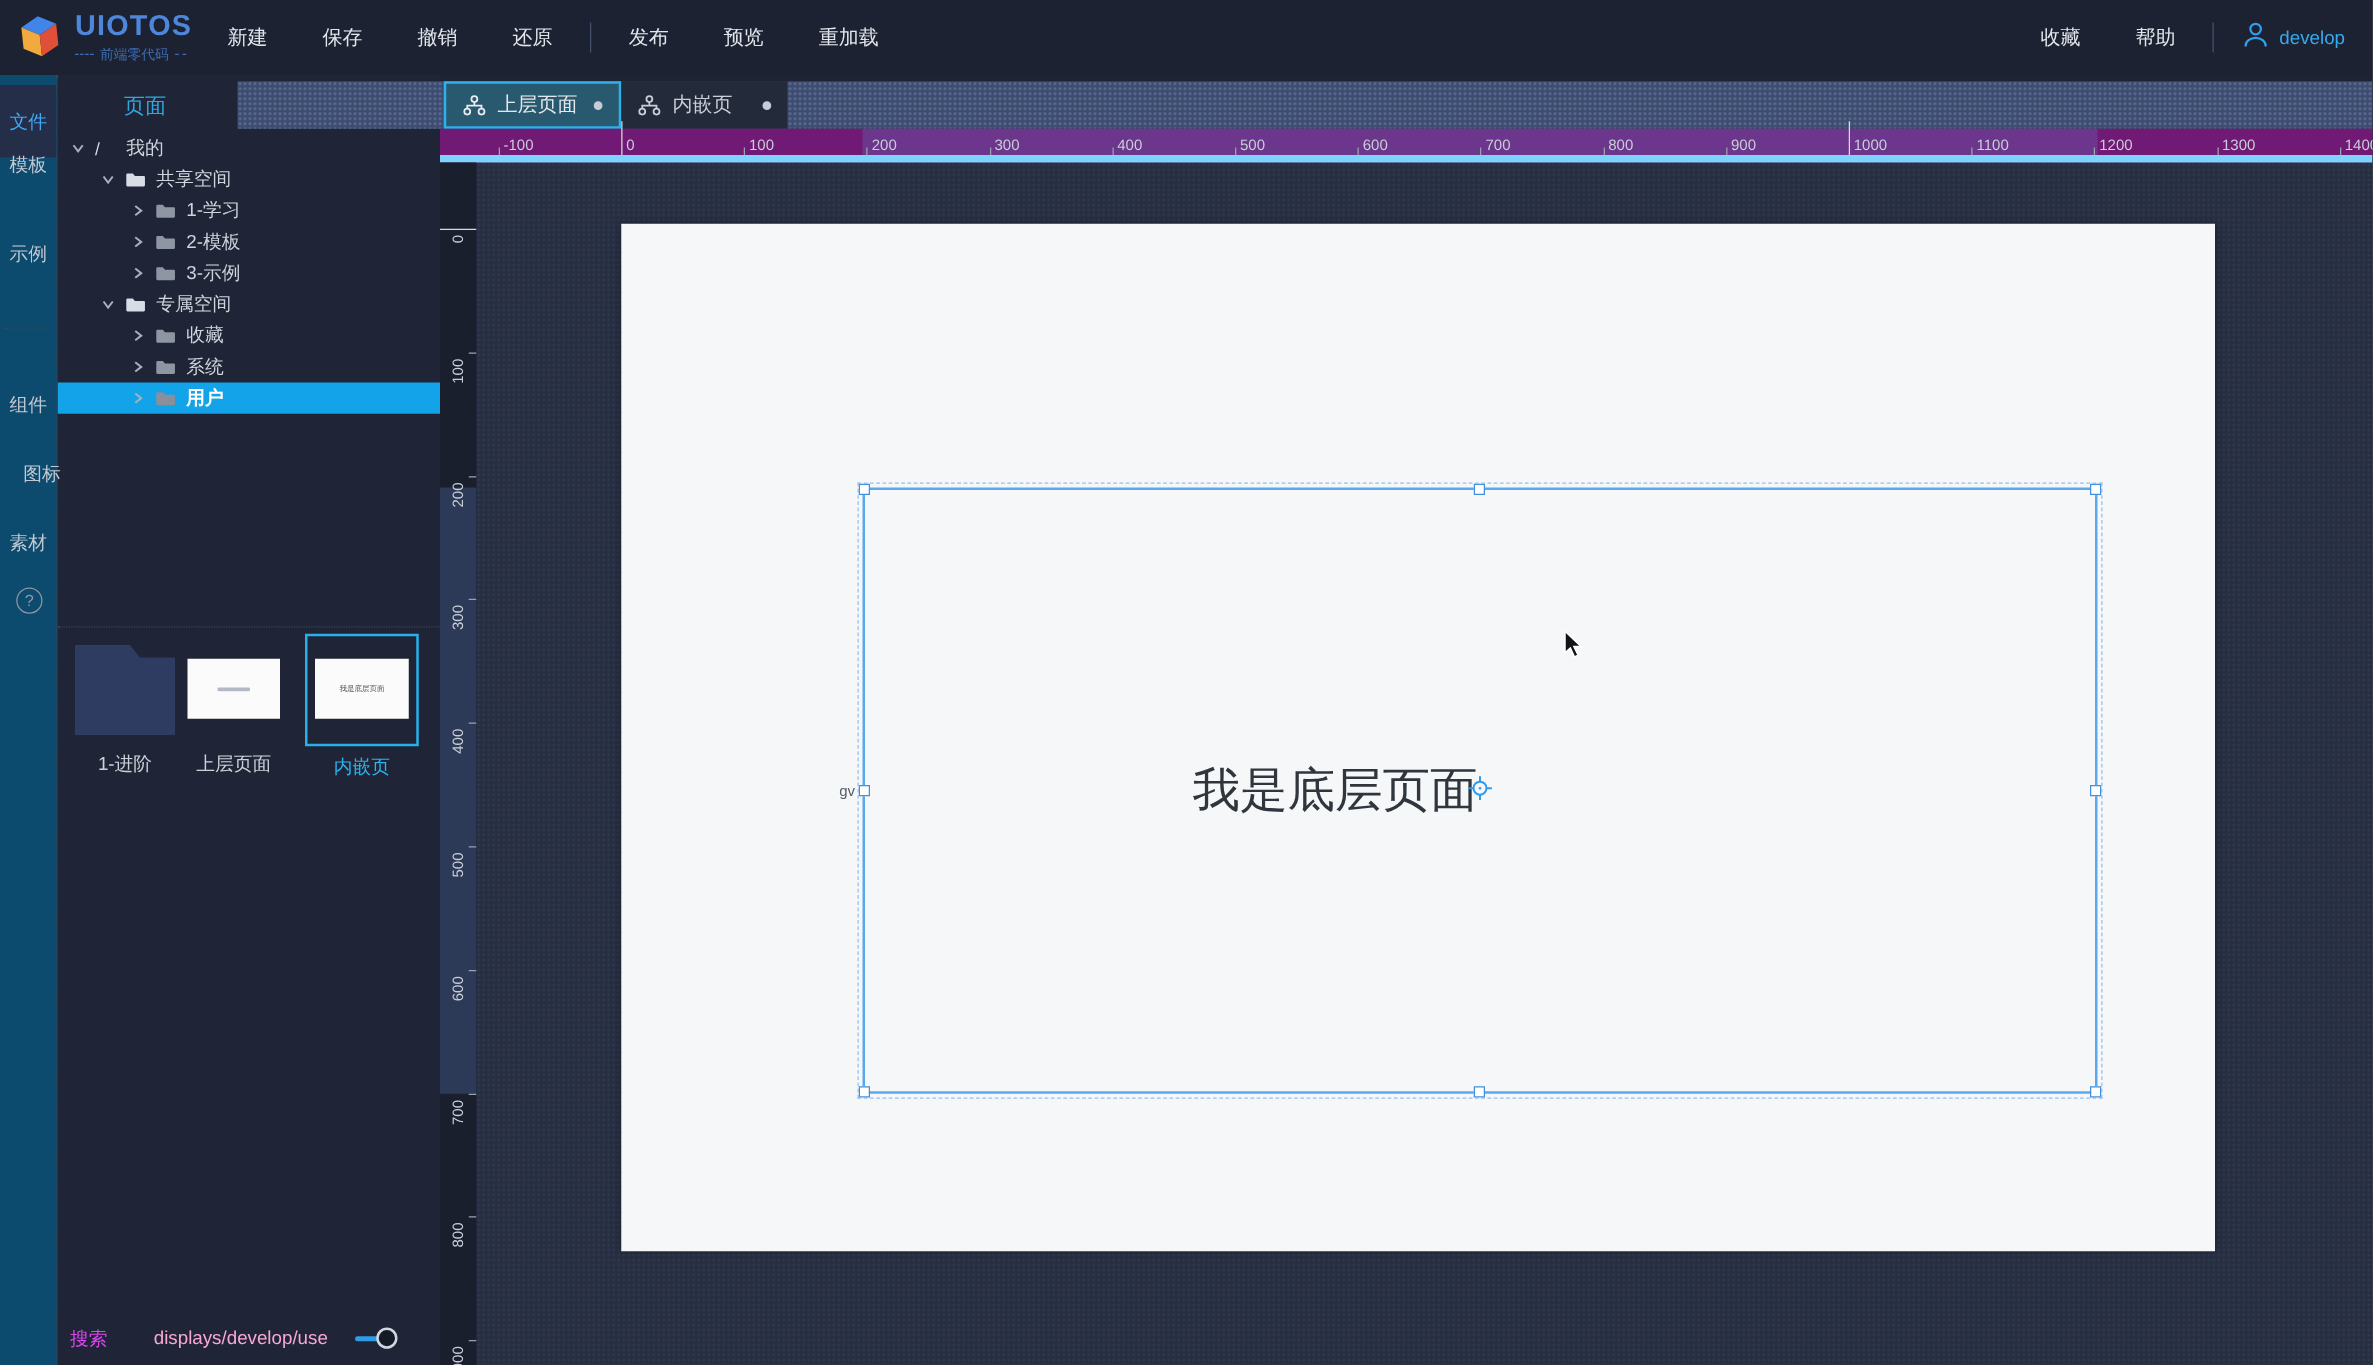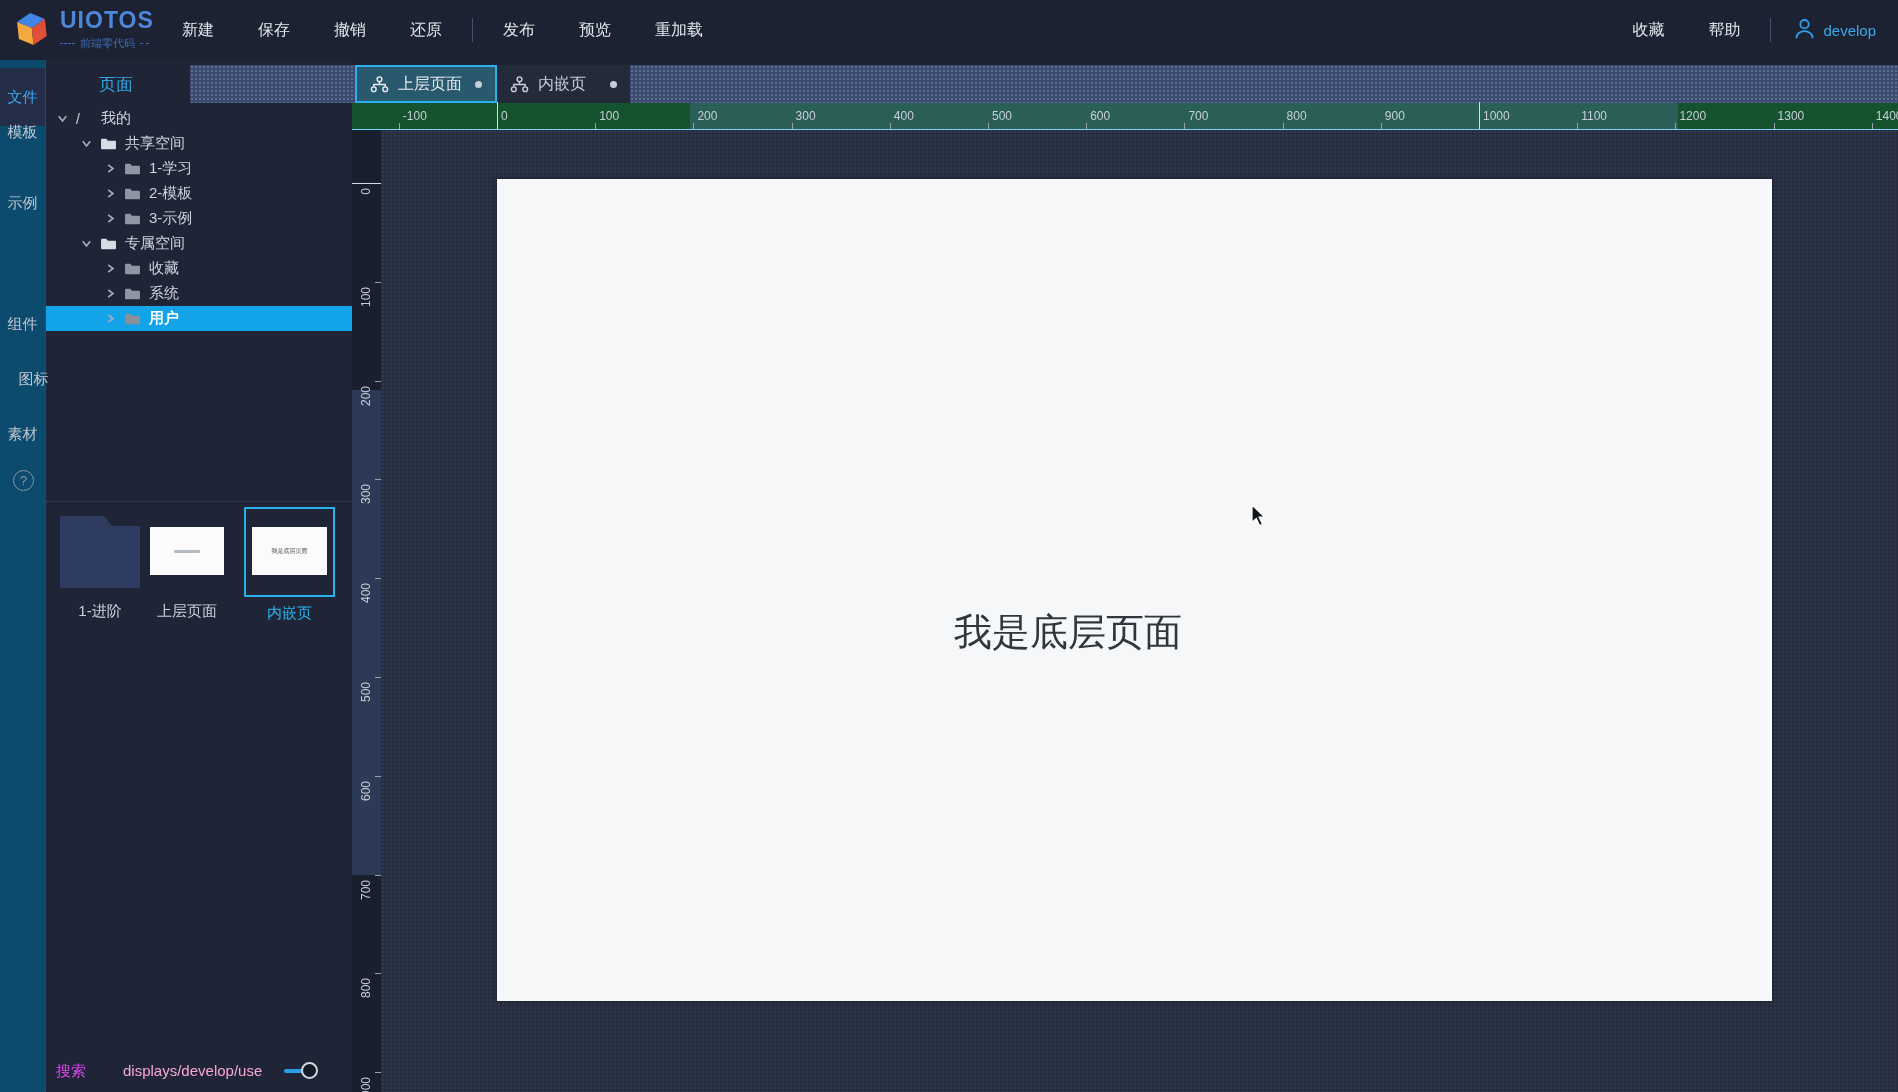--- a/index.html
+++ b/index.html
@@ -81,22 +81,22 @@
   .tab { position:absolute; top:0; height:38px; display:flex; align-items:center; gap:9px; padding:0 13px;
     font-size:16px; color:#c9ced8; background:#232a3a; cursor:default; }
   .tab0 { left:165px; width:142px; }
   .tab1 { left:307px; width:133px; }
   .tab.sel { background:#29596f; border:2px solid #2cb1ed; color:#e4e8ee; }
   .tab svg { stroke:#c9ced8; }
   .tab.sel svg { stroke:#e8ecf1; }
   .tab .dot { width:7px; height:7px; border-radius:50%; background:#c7ccd6; margin-left:auto; flex:none; }
   .tl { white-space:nowrap; }
 
-  .hruler { position:absolute; left:352px; top:103px; right:0; height:27px; background:#14532d;
-    border-bottom:1px solid #7dd3fc; z-index:13; }
+  .hruler { position:absolute; left:352px; top:103px; right:0; height:27px; background:#701a75;
+    border-bottom:6px solid #7dd3fc; z-index:13; }
   .hband { position:absolute; left:338px; width:988px; top:0; bottom:0; background:rgba(98,128,198,0.28); }
   .htick { position:absolute; bottom:0; width:1px; height:6px; background:#9aa2b0; }
   .htick.tall { height:27px; background:#d6dbe2; }
   .hlabel { position:absolute; top:6px; font-size:12px; color:#c9ced8; }
   .vruler { position:absolute; left:352px; top:130px; width:29px; bottom:0; background:#191f2d; z-index:13; }
   .vband { position:absolute; top:260px; height:485px; left:0; right:0; background:rgba(98,128,198,0.28); }
   .vtick { position:absolute; right:0; height:1px; width:6px; background:#9aa2b0; }
   .vtick.tall { width:29px; background:#d6dbe2; }
   .vlabel { position:absolute; left:7px; font-size:12px; color:#c9ced8;
     writing-mode:vertical-rl; transform:rotate(180deg); }
@@ -411,20 +411,38 @@
         <div class="vlabel" style="top: 848.4px;">800</div>
         <div class="vtick" style="top: 942.2px;"></div>
         <div class="vlabel" style="top: 947.2px;">900</div>
       </div>
   </div>
 
   <div class="page">
     <div class="page-text">我是底层页面</div>
   </div>
 
+  <div class="selection">
+    <span class="h tl"></span>
+    <span class="h tm"></span>
+    <span class="h tr"></span>
+    <span class="h ml"></span>
+    <span class="h mr"></span>
+    <span class="h bl"></span>
+    <span class="h bm"></span>
+    <span class="h br"></span>
+    <span class="anchor-label">gv</span>
+    <span class="crosshair">
+      <svg width="20" height="20" viewBox="0 0 20 20">
+        <circle cx="10" cy="10" r="5.2" stroke="#2d9bf0" stroke-width="1.6" fill="none"></circle>
+        <path d="M10 0.5 V5 M10 15 V19.5 M0.5 10 H5 M15 10 H19.5" stroke="#2d9bf0" stroke-width="1.6"></path>
+        <circle cx="10" cy="10" r="1" fill="#2d9bf0"></circle>
+      </svg>
+    </span>
+  </div>
 
   <div class="cursor">
     <svg width="20" height="24" viewBox="0 0 20 24">
       <path d="M2 1 L2 18.2 L6.3 14.4 L9.6 21.6 L12.5 20.2 L9.1 13.2 L14.8 13.2 Z" fill="#111418" stroke="#ffffff" stroke-width="1.2"></path>
     </svg>
   </div>
 
 </div>
 
 </body></html>

